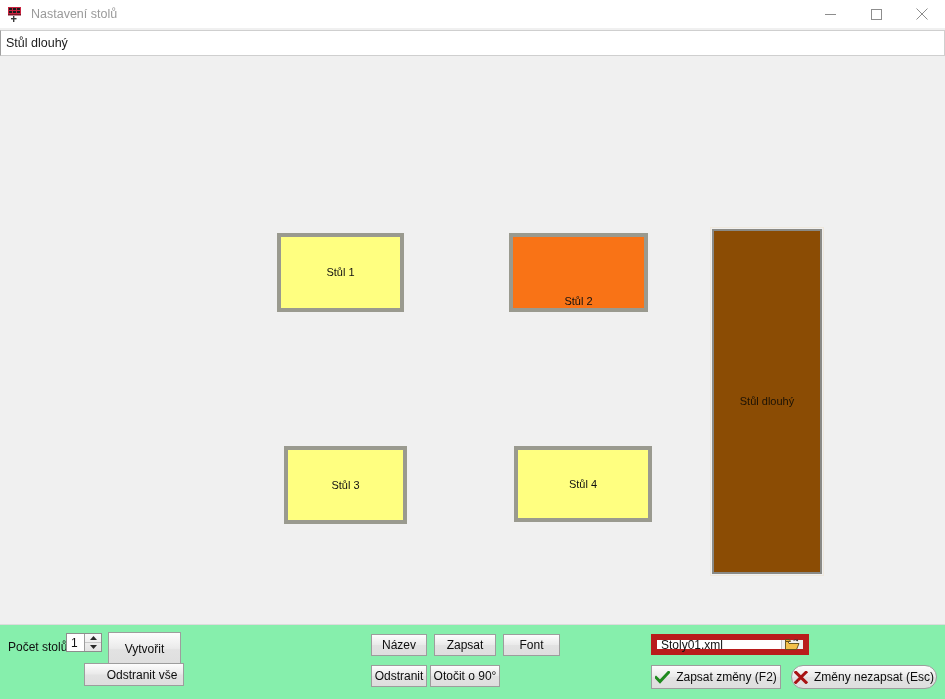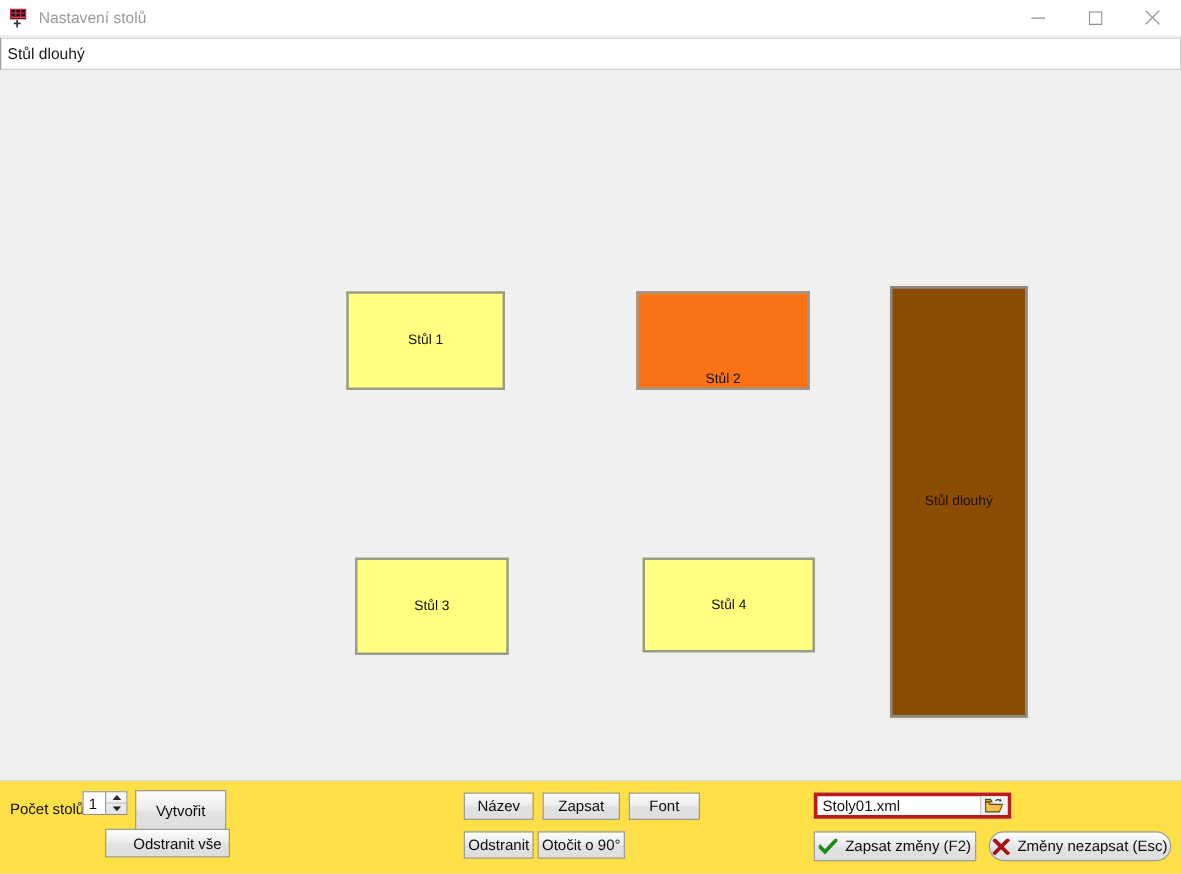--- a/index.html
+++ b/index.html
@@ -81,21 +81,21 @@
   
   .canvas {
     position: absolute;
     left: 0; top: 57px;
     width: 945px; height: 567px;
     background: #f0f0f0;
     overflow: hidden;
   }
   .table-shape {
     position: absolute;
-    border: 2px solid #f97316;
+    border: 4px solid #f97316;
     display: flex;
     align-items: center;
     justify-content: center;
     text-align: center;
   }
   .table-shape.selected {
     border: 2px solid #8a8a86;
     outline: 1px solid #efe8dd;
     outline-offset: 1px;
   }
@@ -113,21 +113,21 @@
     left: 0; top: 624px;
     width: 945px; height: 1px;
     background: #dcdcdc;
   }
 
   
   .bottom {
     position: absolute;
     left: 0; top: 625px;
     width: 945px; height: 74px;
-    background: #fde047;
+    background: #86efac;
   }
 
   
   .btn {
     position: absolute;
     background: linear-gradient(#fdfdfd, #eaeaea 48%, #e2e2e2 52%, #dedede);
     border: 1px solid #9d9d9d;
     color: #0d0d0d;
     font-size: 12px;
     line-height: 1;
@@ -176,21 +176,21 @@
     display: flex;
     align-items: center;
     justify-content: center;
   }
   .spin-b:first-child { border-bottom: 1px solid #c8c8c8; }
 
   
   .filefield {
     position: absolute;
     background: #ffffff;
-    border: 3px solid #b91c1c;
+    border: 6px solid #b91c1c;
     display: flex;
     align-items: center;
   }
   .filefield .fval {
     flex: 1;
     padding-left: 4px;
     font-size: 12px;
     color: #111;
     white-space: nowrap;
     overflow: hidden;

